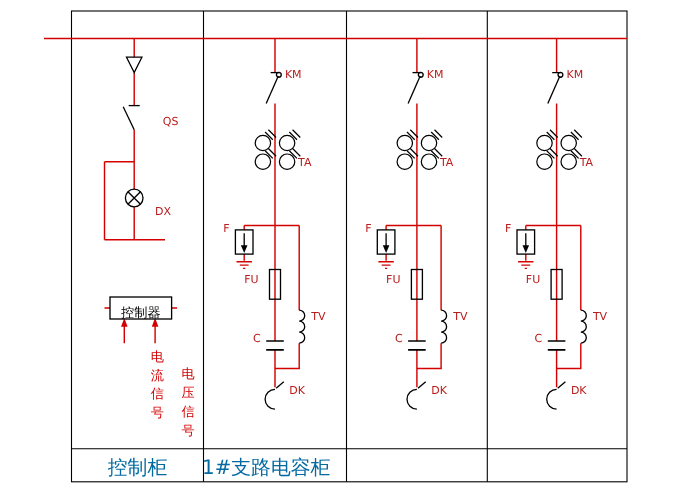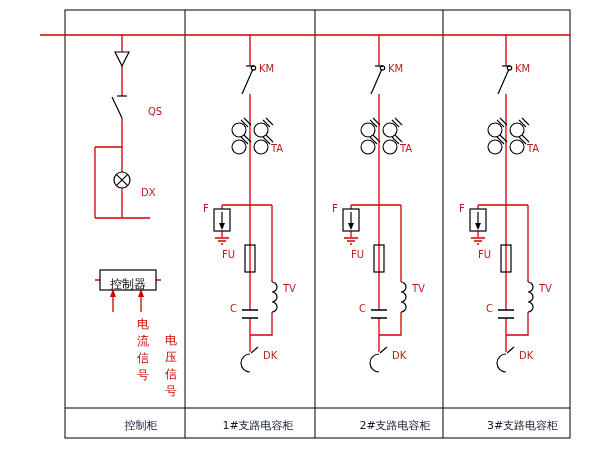--- a/index.html
+++ b/index.html
@@ -31,24 +31,23 @@
   .ctrl-box-label{
     position:absolute;
     left:100px;top:270px;width:56px;height:28px;
     font-size:12px;color:#000;
     display:flex;align-items:center;justify-content:center;
     white-space:nowrap;
   }
   .panel-name{
     position:absolute;
     top:415px;height:20px;
-    font-size:11px;color:#0f172a;
+    font-size:18px;color:#0369a1;
     display:flex;align-items:center;justify-content:center;
     white-space:nowrap;
-    padding-left:16px;
   }
 </style>
 </head>
 <body>
 
 <div id="stage">
 
   <svg id="schematic" width="615" height="456" viewBox="0 0 615 456">
     <defs>
 
@@ -152,16 +151,14 @@
   <div class="lbl" style="left:515px;top:64px">KM</div>
   <div class="lbl" style="left:527px;top:144px">TA</div>
   <div class="lbl" style="left:459px;top:204px">F</div>
   <div class="lbl" style="left:478px;top:250px">FU</div>
   <div class="lbl" style="left:539px;top:284px">TV</div>
   <div class="lbl" style="left:486px;top:304px">C</div>
   <div class="lbl" style="left:519px;top:351px">DK</div>
 
   <div class="panel-name" style="left:65px;width:120px">控制柜</div>
   <div class="panel-name" style="left:185px;width:114px">1#支路电容柜</div>
-  <div class="panel-name" style="left:315px;width:128px">2#支路电容柜</div>
-  <div class="panel-name" style="left:443px;width:127px">3#支路电容柜</div>
 
 </div>
 
 </body></html>

